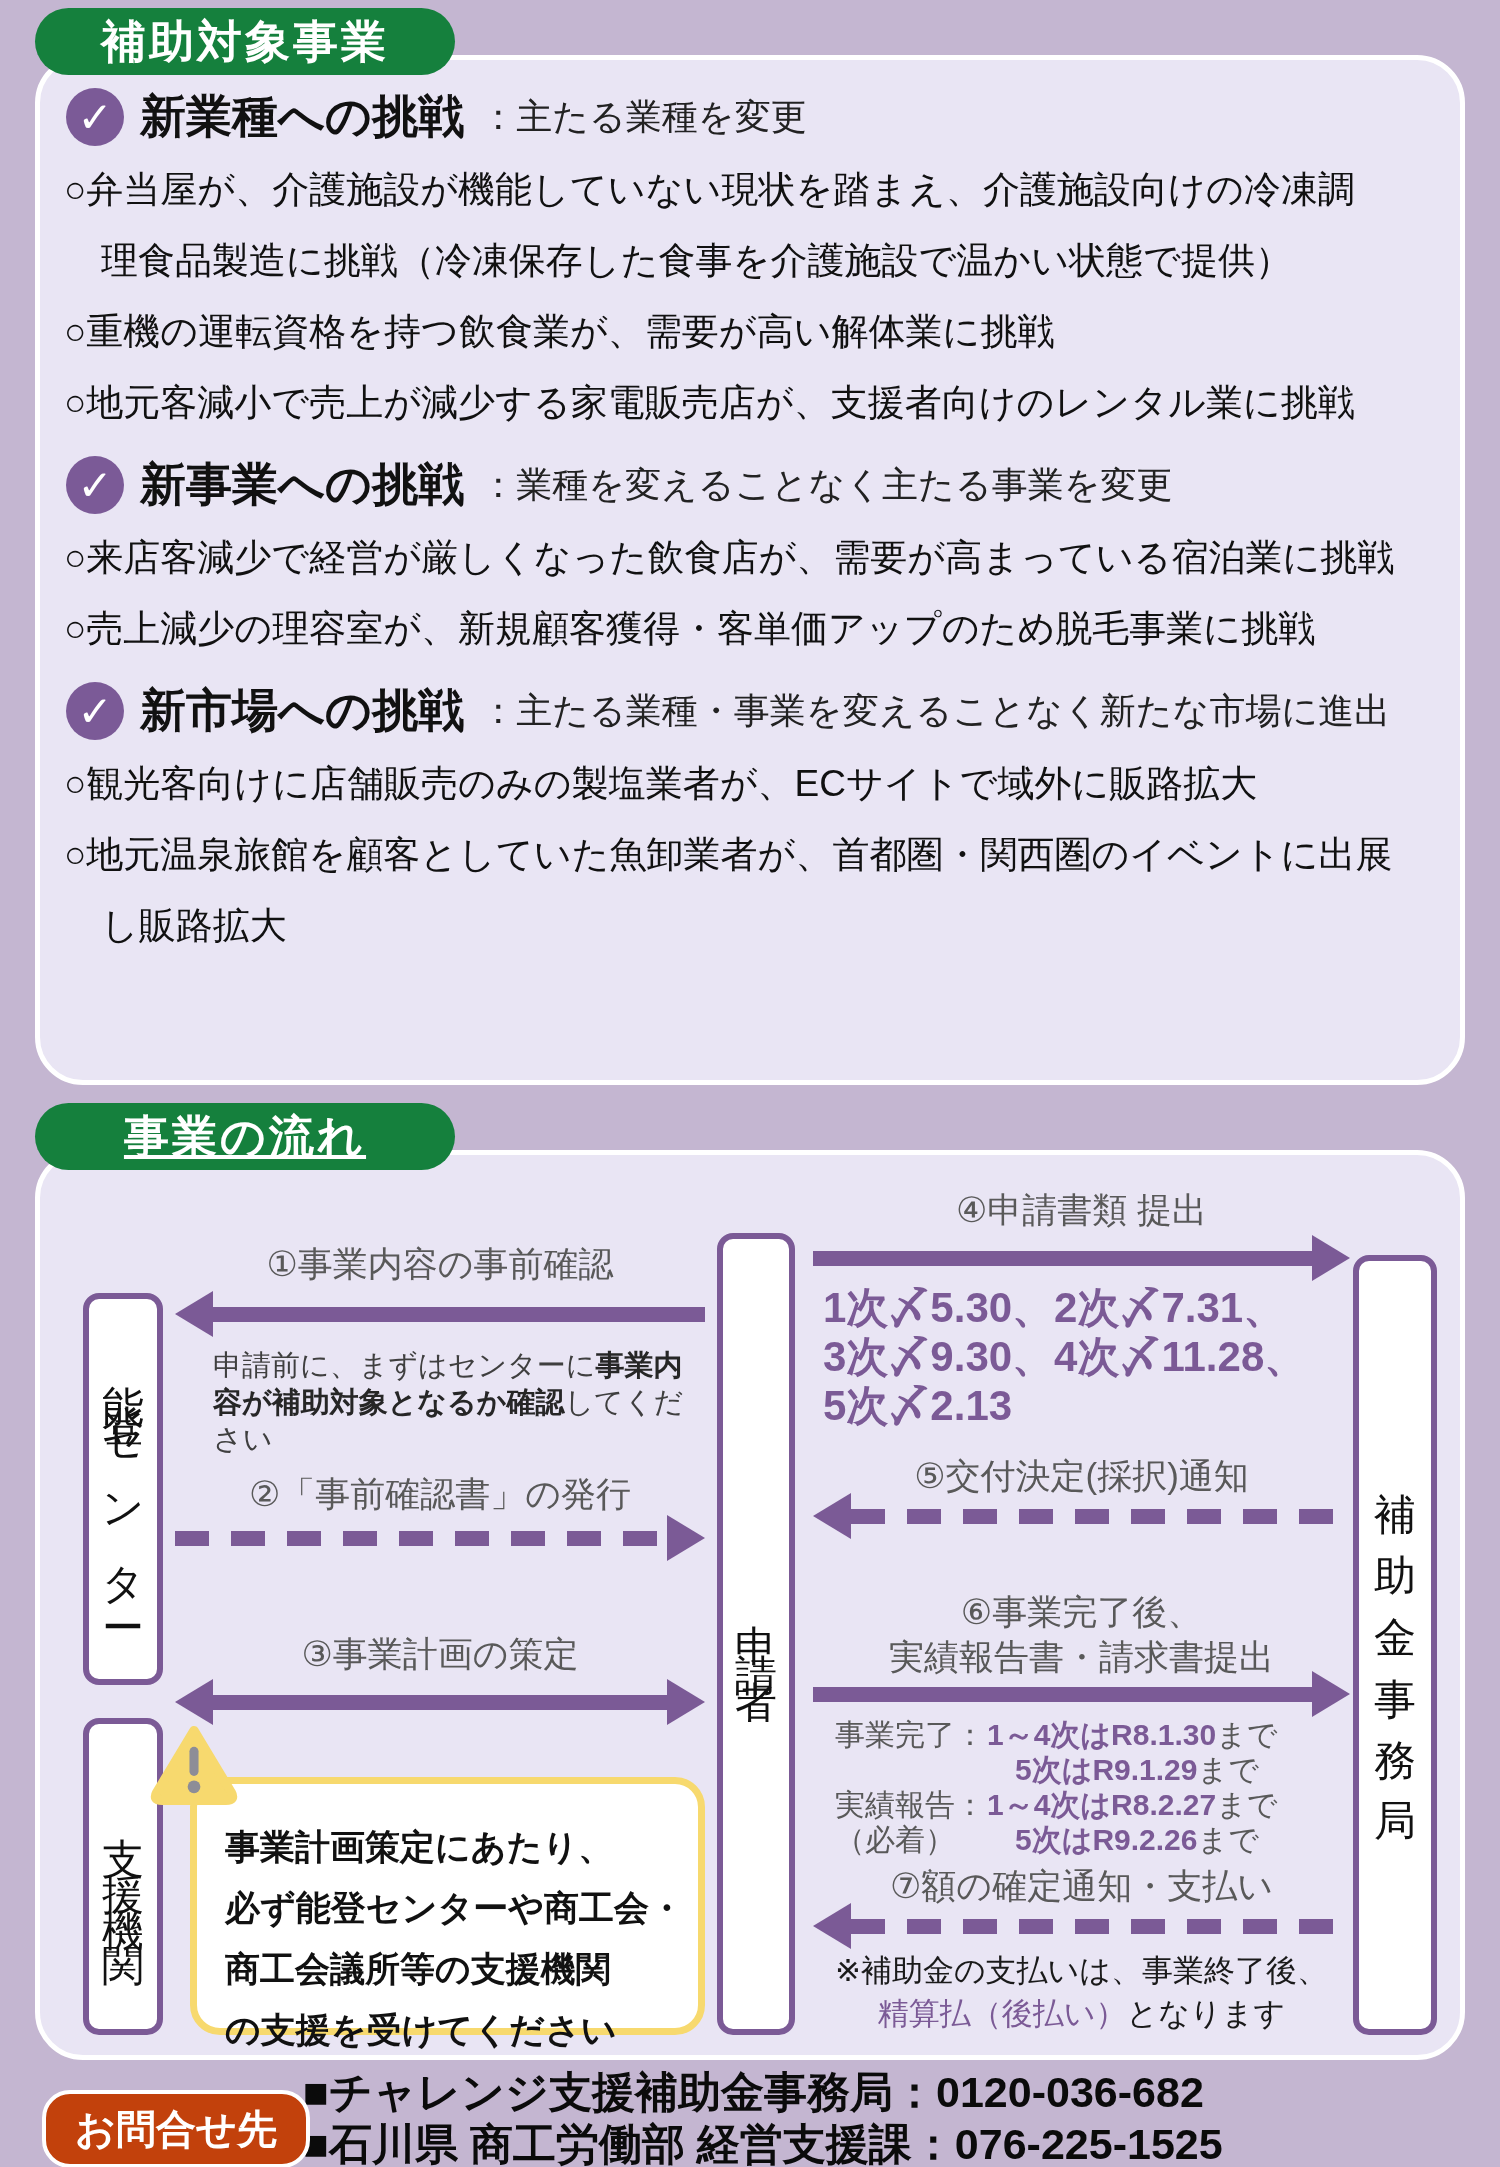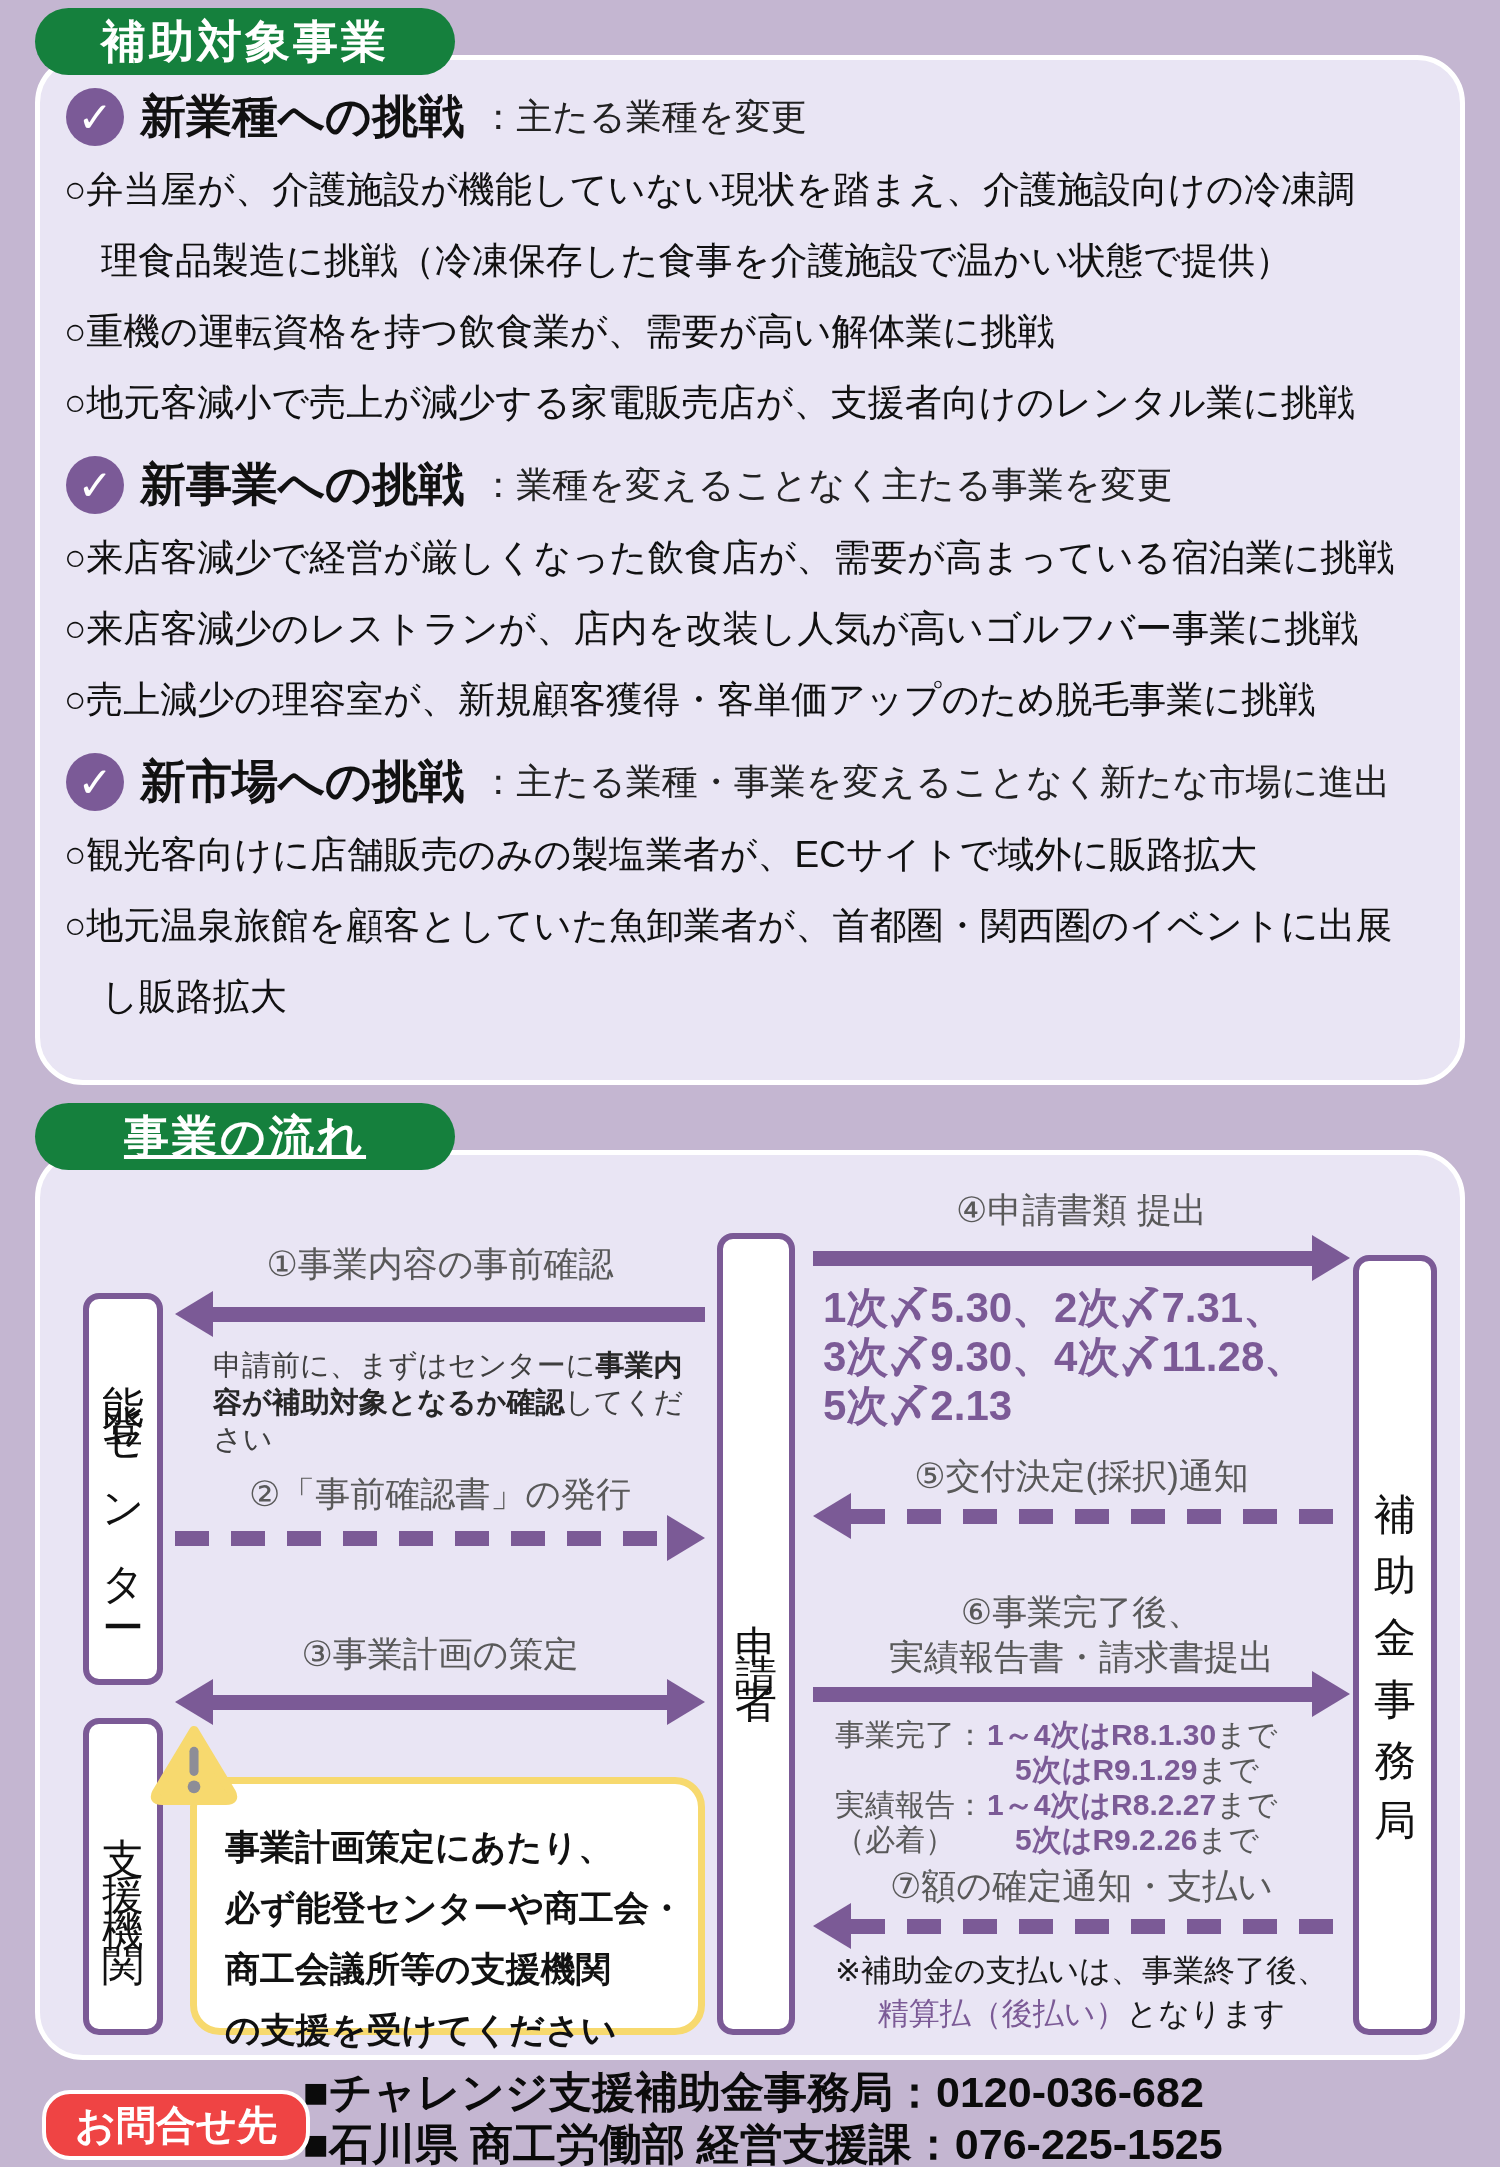--- a/index.html
+++ b/index.html
@@ -120,22 +120,22 @@
     border:7px solid #f7d96e;border-radius:30px;box-sizing:border-box;z-index:2;
   }
   .warn-text{
     padding:32px 0 0 28px;font-size:35px;font-weight:900;color:#111111;
     line-height:61px;white-space:pre-line;
   }
   .warn-tri{position:absolute;left:108px;top:570px;z-index:3;}
 
   
   .contact-pill{
-    position:absolute;left:42px;top:2090px;width:268px;height:70px;
-    background:#ef4444;border:4px solid #ffffff;border-radius:28px;box-sizing:border-box;
+    position:absolute;left:42px;top:2090px;width:268px;height:78px;
+    background:#c2410c;border:4px solid #ffffff;border-radius:28px;box-sizing:border-box;
     display:flex;align-items:center;justify-content:center;
     color:#ffffff;font-size:40px;font-weight:700;z-index:5;
   }
   .contact-lines{position:absolute;left:303px;top:2066px;}
   .contact-line{font-size:43px;font-weight:900;color:#0b0b0b;line-height:52px;white-space:nowrap;}
 </style>
 </head>
 <body>
 
 <div class="page">
@@ -162,21 +162,20 @@
       </div>
 
       <div class="cat">
         <div class="cat-head">
           <span class="check">✓</span>
           <span class="cat-title">新事業への挑戦</span>
           <span class="cat-sub">：業種を変えることなく主たる事業を変更</span>
         </div>
         <div class="bullets">
           <div class="bullet">○来店客減少で経営が厳しくなった飲食店が、需要が高まっている宿泊業に挑戦</div>
-          <div class="bullet">○来店客減少のレストランが、店内を改装し人気が高いゴルフバー事業に挑戦</div>
           <div class="bullet">○売上減少の理容室が、新規顧客獲得・客単価アップのため脱毛事業に挑戦</div>
         </div>
       </div>
 
       <div class="cat">
         <div class="cat-head">
           <span class="check">✓</span>
           <span class="cat-title">新市場への挑戦</span>
           <span class="cat-sub">：主たる業種・事業を変えることなく新たな市場に進出</span>
         </div>

